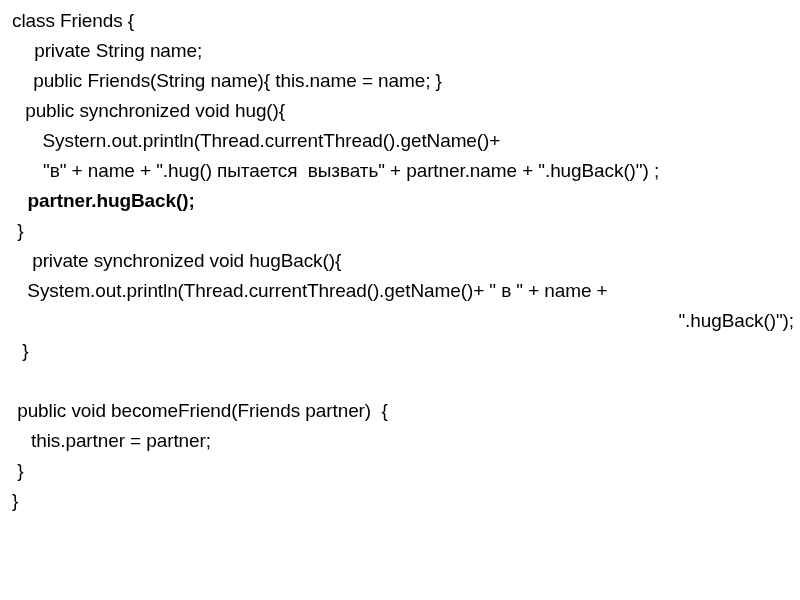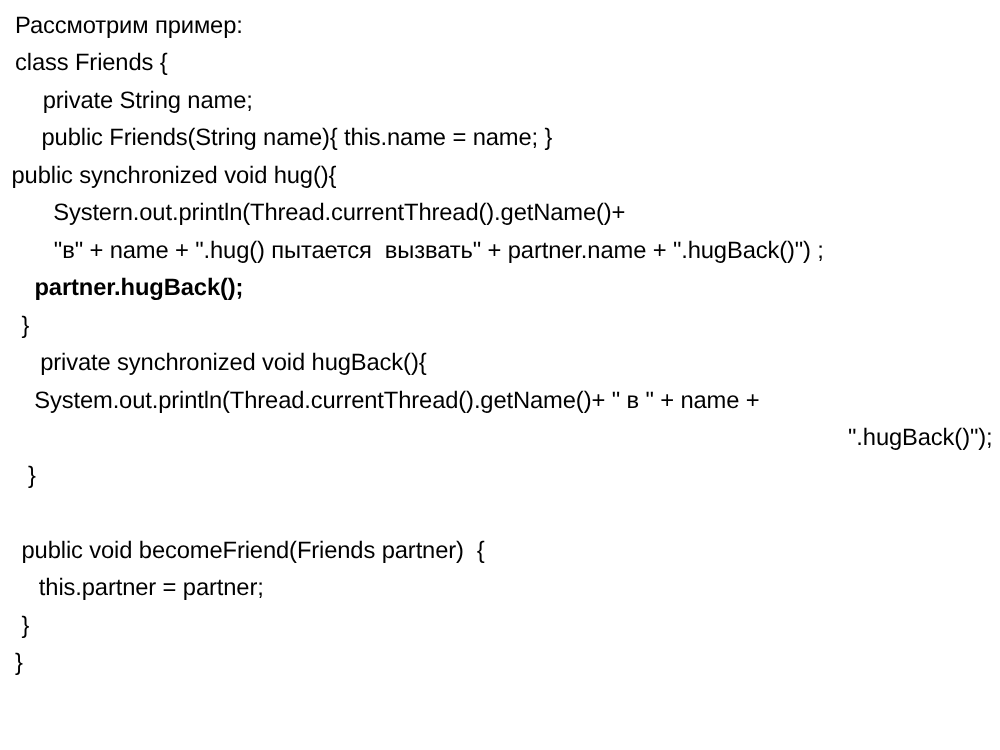--- a/index.html
+++ b/index.html
@@ -49,30 +49,29 @@
     height: 30px;
   }
 </style>
 </head>
 <body>
 
 <div id="slide">
 
   <div class="code-block">
 
-    <div class="code-line" style="padding-left:12px;">Рассмотрим пример:</div>
 
     <div class="code-line" style="padding-left:12px;">class Friends {</div>
 
 
     <div class="code-line" style="padding-left:12px;margin-left:17px;"> private String name;</div>
 
     <div class="code-line" style="padding-left:28px;"> public Friends(String name){ this.name = name; }</div>
 
-    <div class="code-line" style="padding-left:4px;"> public synchronized void hug(){</div>
+    <div class="code-line" style="padding-left:20px;"> public synchronized void hug(){</div>
 
     <div class="code-line" style="padding-left:27px;">   Systern.out.println(Thread.currentThread().getName()+</div>
 
     <div class="code-line" style="padding-left:12px;">      "в" + name + ".hug() пытается  вызвать" + partner.name + ".hugBack()") ;</div>
 
     <div class="code-line bold" style="padding-left:12px;">   partner.hugBack();</div>
 
     <div class="code-line" style="padding-left:12px;"> }</div>
 
     <div class="code-line" style="padding-left:27px;"> private synchronized void hugBack(){</div>

